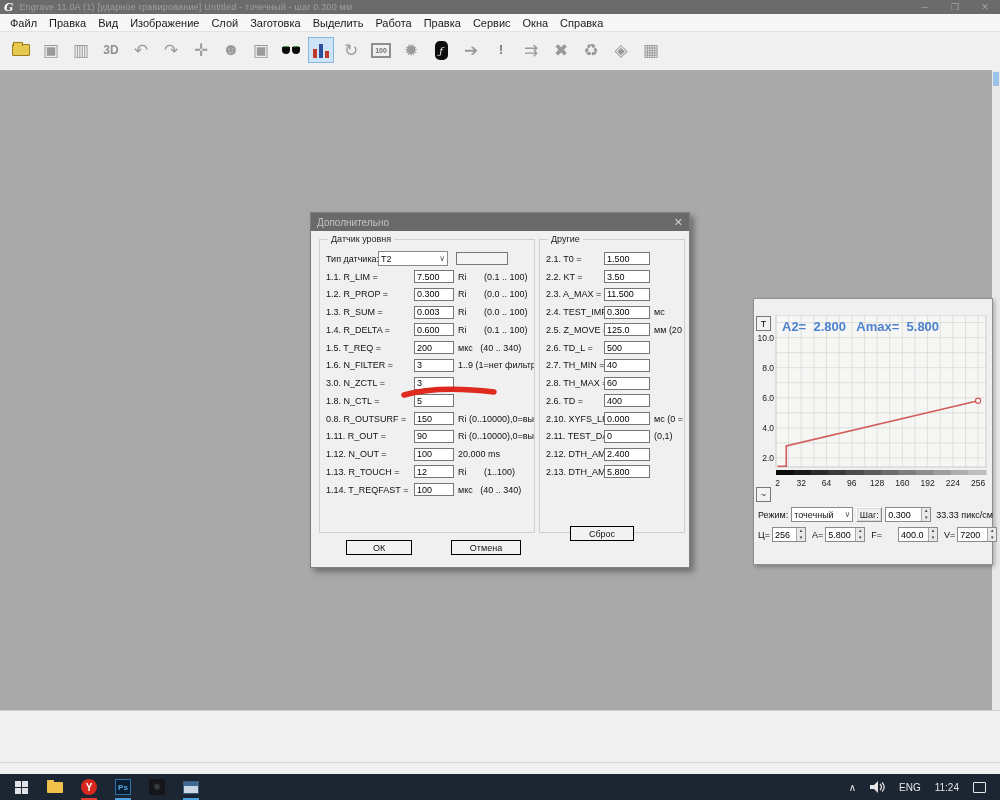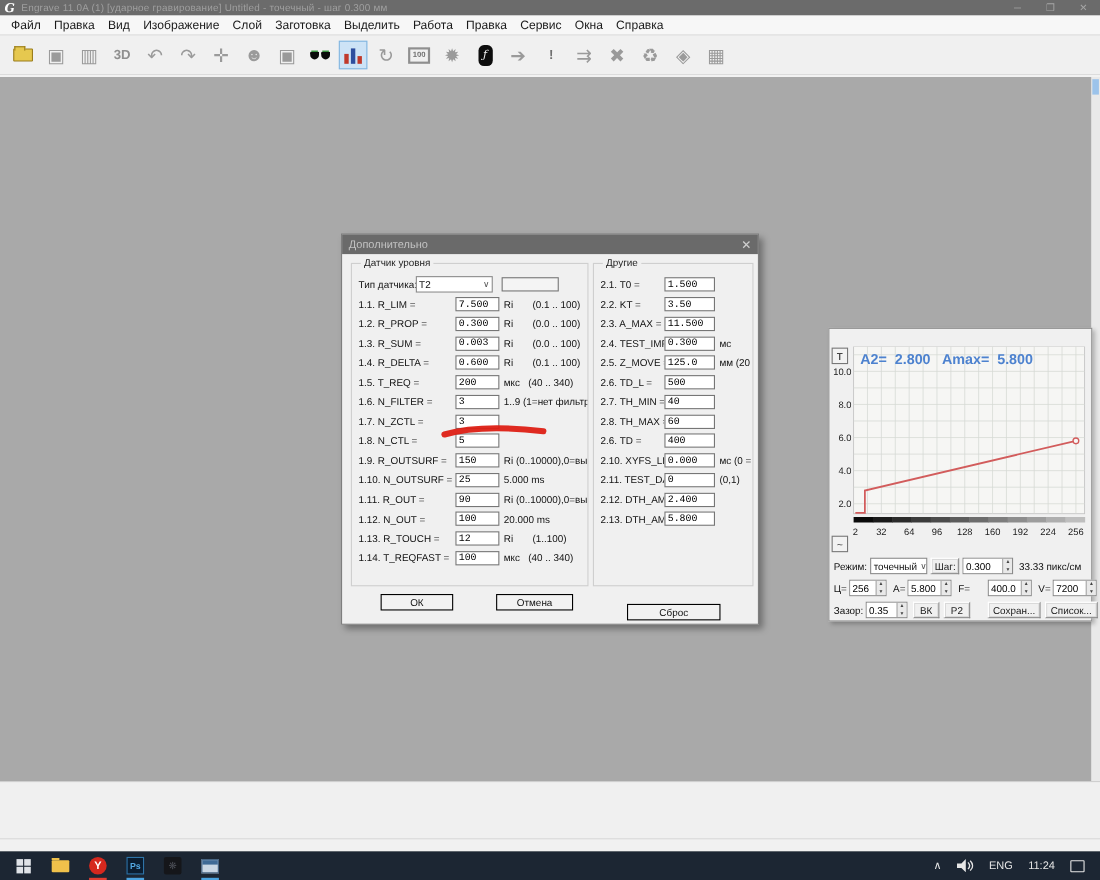--- a/index.html
+++ b/index.html
@@ -42,21 +42,21 @@
   #dlg-title .t { color:#c3c3c3; font-size:10px; }
   #dlg-title .x { margin-left:auto; color:#cfcfcf; font-size:11px; cursor:default; }
   .gbox { position:absolute; border:1px solid #cfcfcf; background:#f0f0f0; }
   #g1 { left:8px; top:26px; width:216px; height:294px; }
   #g2 { left:228px; top:26px; width:146px; height:294px; }
   .glabel { position:absolute; top:-6px; left:8px; background:#f0f0f0; padding:0 3px; font-size:9px; color:#222; }
   .rows { position:absolute; left:0; top:10px; right:0; }
   .prow { display:flex; align-items:center; height:17.75px; padding-left:6px; font-size:9px; color:#111; white-space:nowrap; overflow:hidden; }
   .plab1 { width:88px; flex:none; }
   .plab2 { width:58px; flex:none; overflow:hidden; }
-  .pfield { flex:none; height:13px; border:1px solid #767676; background:#fff; font-size:9px; font-family:Liberation Mono, monospace; padding:0 2px; }
+  .pfield { flex:none; height:13px; border:1px solid #767676; background:#fff; font-size:9px; font-family:Liberation Sans, sans-serif; padding:0 2px; }
   .pf1 { width:40px; }
   .pf2 { width:46px; }
   .pnote { margin-left:4px; white-space:pre; font-size:9px; color:#111; }
   .combo { height:15px; background:#fff; border:1px solid #8a8a8a; display:flex; align-items:center; font-size:9px; padding:0 2px; }
   .combo .chev { margin-left:auto; color:#555; font-size:8px; padding-left:3px; }
   .dlgbtn { position:absolute; height:15px; background:#f2f2f2; border:1px solid #000000; font-size:9px; color:#111; display:flex; align-items:center; justify-content:center; }
   #redmark { position:absolute; left:398px; top:383px; z-index:9; }
 
   
   #panel { position:absolute; left:753px; top:298px; width:240px; height:267px; background:#f0f0f0; border:1px solid #8f8f8f; box-shadow:2px 2px 4px rgba(0,0,0,.25); z-index:4; font-size:9px; }
@@ -249,38 +249,33 @@
             <span class="plab1">1.5. T_REQ =</span>
             <input class="pfield pf1" value="200" style="">
             <span class="pnote">мкс   (40 .. 340)</span>
           </div>
           <div class="prow">
             <span class="plab1">1.6. N_FILTER =</span>
             <input class="pfield pf1" value="3" style="">
             <span class="pnote">1..9 (1=нет фильтра)</span>
           </div>
           <div class="prow">
-            <span class="plab1">1.7. N_ZCTL =</span>
+            <span class="plab1">3.0. N_ZCTL =</span>
             <input class="pfield pf1" value="3" style="">
             <span class="pnote"></span>
           </div>
           <div class="prow">
             <span class="plab1">1.8. N_CTL =</span>
             <input class="pfield pf1" value="5" style="">
             <span class="pnote"></span>
           </div>
           <div class="prow">
-            <span class="plab1">1.9. R_OUTSURF =</span>
+            <span class="plab1">0.8. R_OUTSURF =</span>
             <input class="pfield pf1" value="150" style="">
             <span class="pnote">Ri (0..10000),0=вык</span>
-          </div>
-          <div class="prow">
-            <span class="plab1">1.10. N_OUTSURF =</span>
-            <input class="pfield pf1" value="25" style="">
-            <span class="pnote">5.000 ms</span>
           </div>
           <div class="prow">
             <span class="plab1">1.11. R_OUT =</span>
             <input class="pfield pf1" value="90" style="">
             <span class="pnote">Ri (0..10000),0=вык</span>
           </div>
           <div class="prow">
             <span class="plab1">1.12. N_OUT =</span>
             <input class="pfield pf1" value="100" style="">
             <span class="pnote">20.000 ms</span>
@@ -362,21 +357,21 @@
           </div>
           <div class="prow">
             <span class="plab2">2.13. DTH_AMAX</span>
             <input class="pfield pf2" value="5.800" style="">
             <span class="pnote"></span>
           </div>
         </div>
     </div>
     <div class="dlgbtn" style="left:35px; top:327px; width:66px">ОК</div>
     <div class="dlgbtn" style="left:140px; top:327px; width:70px">Отмена</div>
-    <div class="dlgbtn" style="left:259px; top:336px; width:85px">Сброс</div>
+    <div class="dlgbtn" style="left:259px; top:313px; width:64px">Сброс</div>
   </div>
 
   <svg id="redmark" width="104" height="18">
     <path d="M6,12 C30,5 62,5 96,9" fill="none" stroke="#dd1f14" stroke-width="5.5" stroke-linecap="round" opacity="0.95"></path>
   </svg>
 
   <div id="panel">
     <div id="tbtn">Т</div>
     <div id="chart-anno">A2=  2.800   Amax=  5.800</div>
     <div id="chartwrap"><svg width="234" height="190">
@@ -433,21 +428,21 @@
           <text x="121.05263157894737" y="171" text-anchor="middle" font-size="8.5" fill="#1a1a1a">128</text>
           <text x="146.31578947368422" y="171" text-anchor="middle" font-size="8.5" fill="#1a1a1a">160</text>
           <text x="171.57894736842104" y="171" text-anchor="middle" font-size="8.5" fill="#1a1a1a">192</text>
           <text x="196.8421052631579" y="171" text-anchor="middle" font-size="8.5" fill="#1a1a1a">224</text>
           <text x="222.10526315789474" y="171" text-anchor="middle" font-size="8.5" fill="#1a1a1a">256</text>
         </svg></div>
     <div id="wavebtn">~</div>
 
     <div class="prow2" style="left:4px; top:208px;">
       <span>Режим:</span>
-      <div class="combo" style="width:52px; margin-left:3px">
+      <div class="combo" style="width:62px; margin-left:3px">
         <span>точечный</span>
         <span class="chev">∨</span>
       </div>
       <div class="pbtn" style="width:26px; margin-left:3px">Шаг:</div>
       <span class="spinwrap" style="width:46px; margin-left:3px">
         <input value="0.300" style="">
         <span class="spin">
             <b>▲</b>
             <b>▼</b>
           </span>
@@ -483,34 +478,20 @@
       <span style="margin-left:6px">V=</span>
       <span class="spinwrap" style="width:40px; margin-left:2px">
           <input value="7200" style="">
           <span class="spin">
             <b>▲</b>
             <b>▼</b>
           </span>
         </span>
     </div>
 
-    <div class="prow2" style="left:4px; top:248px;">
-      <span>Зазор:</span>
-      <span class="spinwrap" style="width:38px; margin-left:2px">
-          <input value="0.35" style="">
-          <span class="spin">
-            <b>▲</b>
-            <b>▼</b>
-          </span>
-        </span>
-      <div class="pbtn" style="width:24px; margin-left:5px">ВК</div>
-      <div class="pbtn" style="width:24px; margin-left:4px">Р2</div>
-      <div class="pbtn" style="width:48px; margin-left:16px">Сохран...</div>
-      <div class="pbtn" style="width:48px; margin-left:4px">Список...</div>
-    </div>
   </div>
 
   <div id="statusbar">
     
     
     
     
     
     
     

